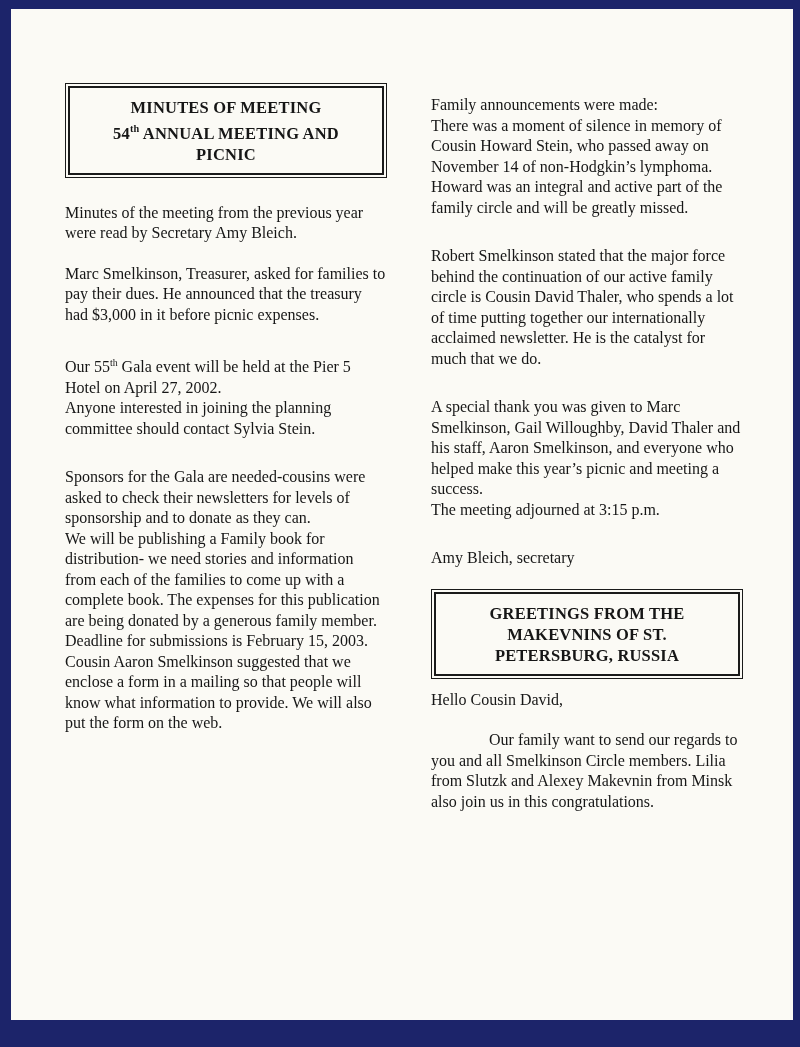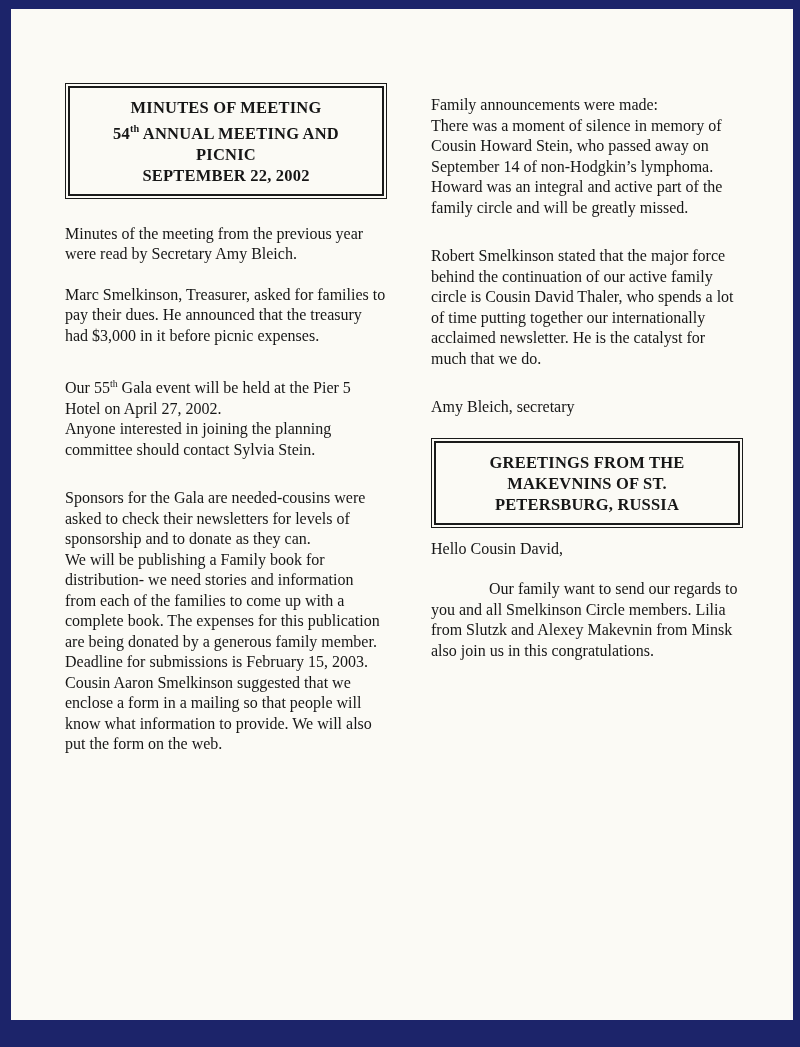--- a/index.html
+++ b/index.html
@@ -69,38 +69,39 @@
 <div class="scan-frame">
   <div class="page">
 
     <div class="col col-left">
 
       <div class="title-box-outer">
         <div class="title-box-inner">
           <div class="title-line">MINUTES OF MEETING</div>
           <div class="title-line">54<sup>th</sup> ANNUAL MEETING AND</div>
           <div class="title-line">PICNIC</div>
-          <div class="title-line">SEPTEMBER 22, 2002</div>
         </div>
       </div>
 
       <p>Minutes of the meeting from the previous year were read by Secretary Amy Bleich.</p>
       <p class="gap-lg">Marc Smelkinson, Treasurer, asked for families to pay their dues. He announced that the treasury had $3,000 in it before picnic expenses.</p>
       <p class="gap-lg">Our 55<sup>th</sup> Gala event will be held at the Pier 5 Hotel on April 27, 2002.
 Anyone interested in joining the planning committee should contact Sylvia Stein.</p>
       <p>Sponsors for the Gala are needed-cousins were asked to check their newsletters for levels of sponsorship and to donate as they can.
 We will be publishing a Family book for distribution- we need stories and information from each of the families to come up with a complete book.  The expenses for this publication are being donated by a generous family member. Deadline for submissions is February 15, 2003.  Cousin Aaron Smelkinson suggested that we enclose a form in a mailing so that people will know what information to provide.  We will also put the form on the web.</p>
 
     </div>
 
     <div class="col col-right">
 
       <p class="gap-lg">Family announcements were made:
-There was a moment of silence in memory of Cousin Howard Stein, who passed away on September 14 of non-Hodgkin’s lymphoma.  Howard was an integral and active part of the family circle and will be greatly missed.</p>
+There was a moment of silence in memory of Cousin Howard Stein, who passed away on November 14 of non-Hodgkin’s lymphoma.  Howard was an integral and active part of the family circle and will be greatly missed.</p>
       <p class="gap-lg">Robert Smelkinson stated that the major force behind the continuation of our active family circle is Cousin David Thaler, who spends a lot of time putting together our internationally acclaimed newsletter.  He is the catalyst for much that we do.</p>
+      <p class="gap-lg">A special thank you was given to Marc Smelkinson, Gail Willoughby, David Thaler and his staff, Aaron Smelkinson, and everyone who helped make this year’s picnic and meeting a success.
+The meeting adjourned at 3:15 p.m.</p>
       <p>Amy Bleich, secretary</p>
 
       <div class="title-box-outer greetings-box">
         <div class="title-box-inner">
           <div class="title-line">GREETINGS FROM THE</div>
           <div class="title-line">MAKEVNINS OF ST.</div>
           <div class="title-line">PETERSBURG, RUSSIA</div>
         </div>
       </div>
 

